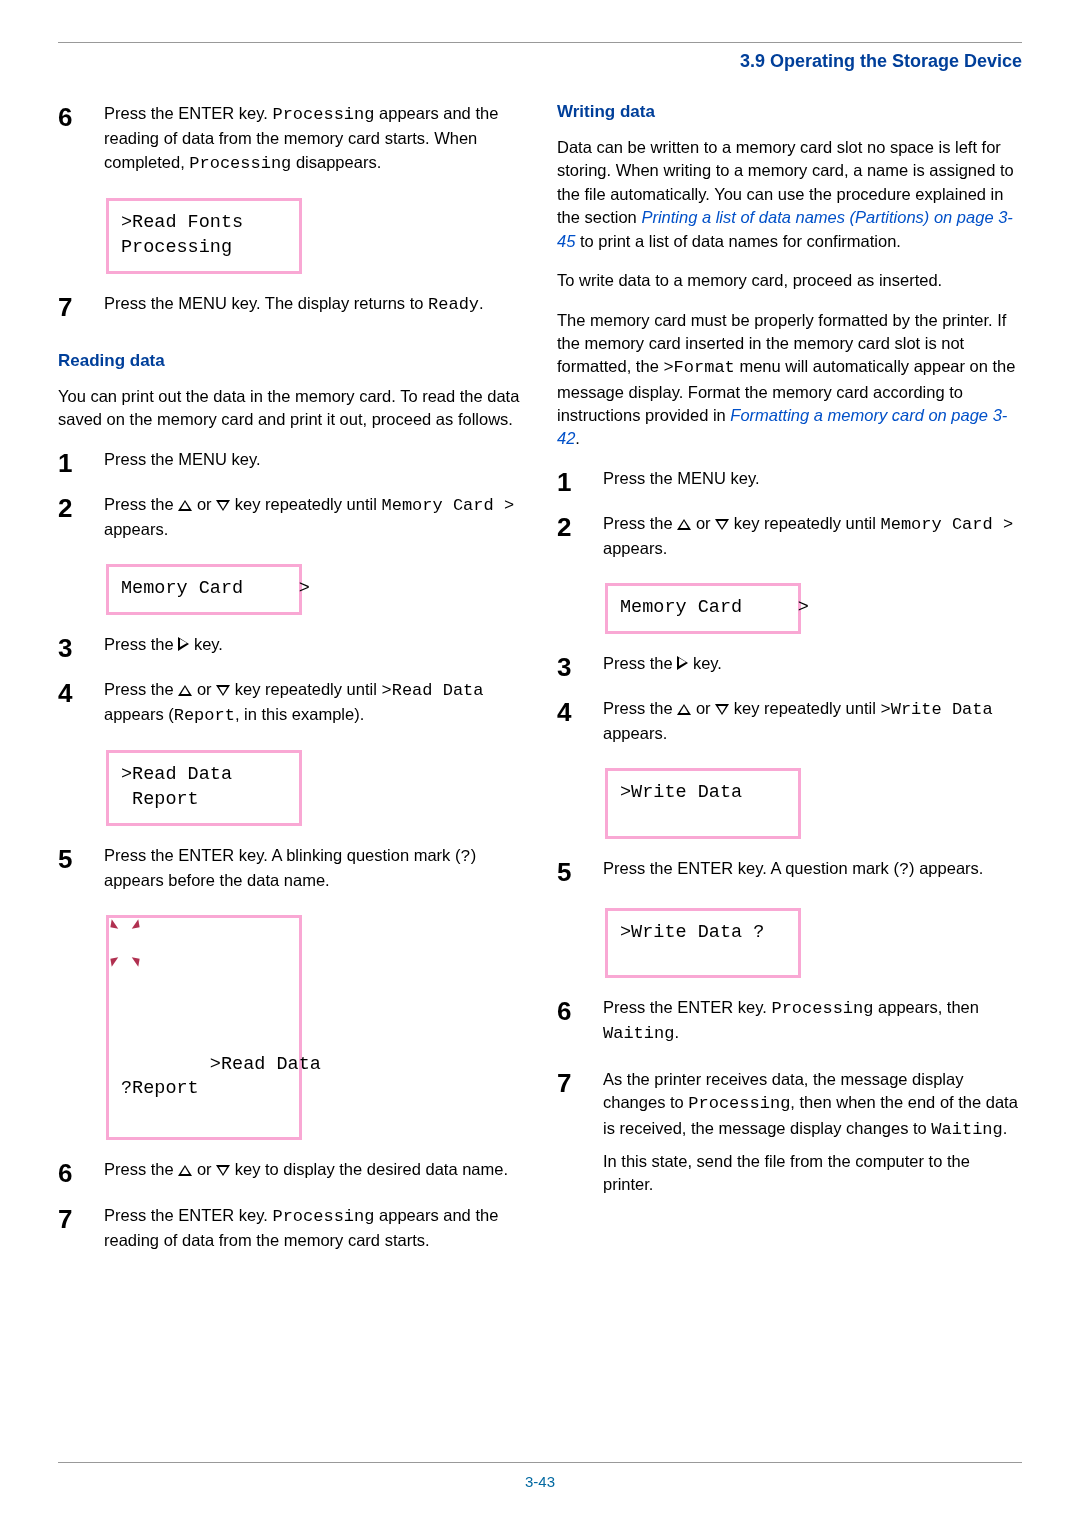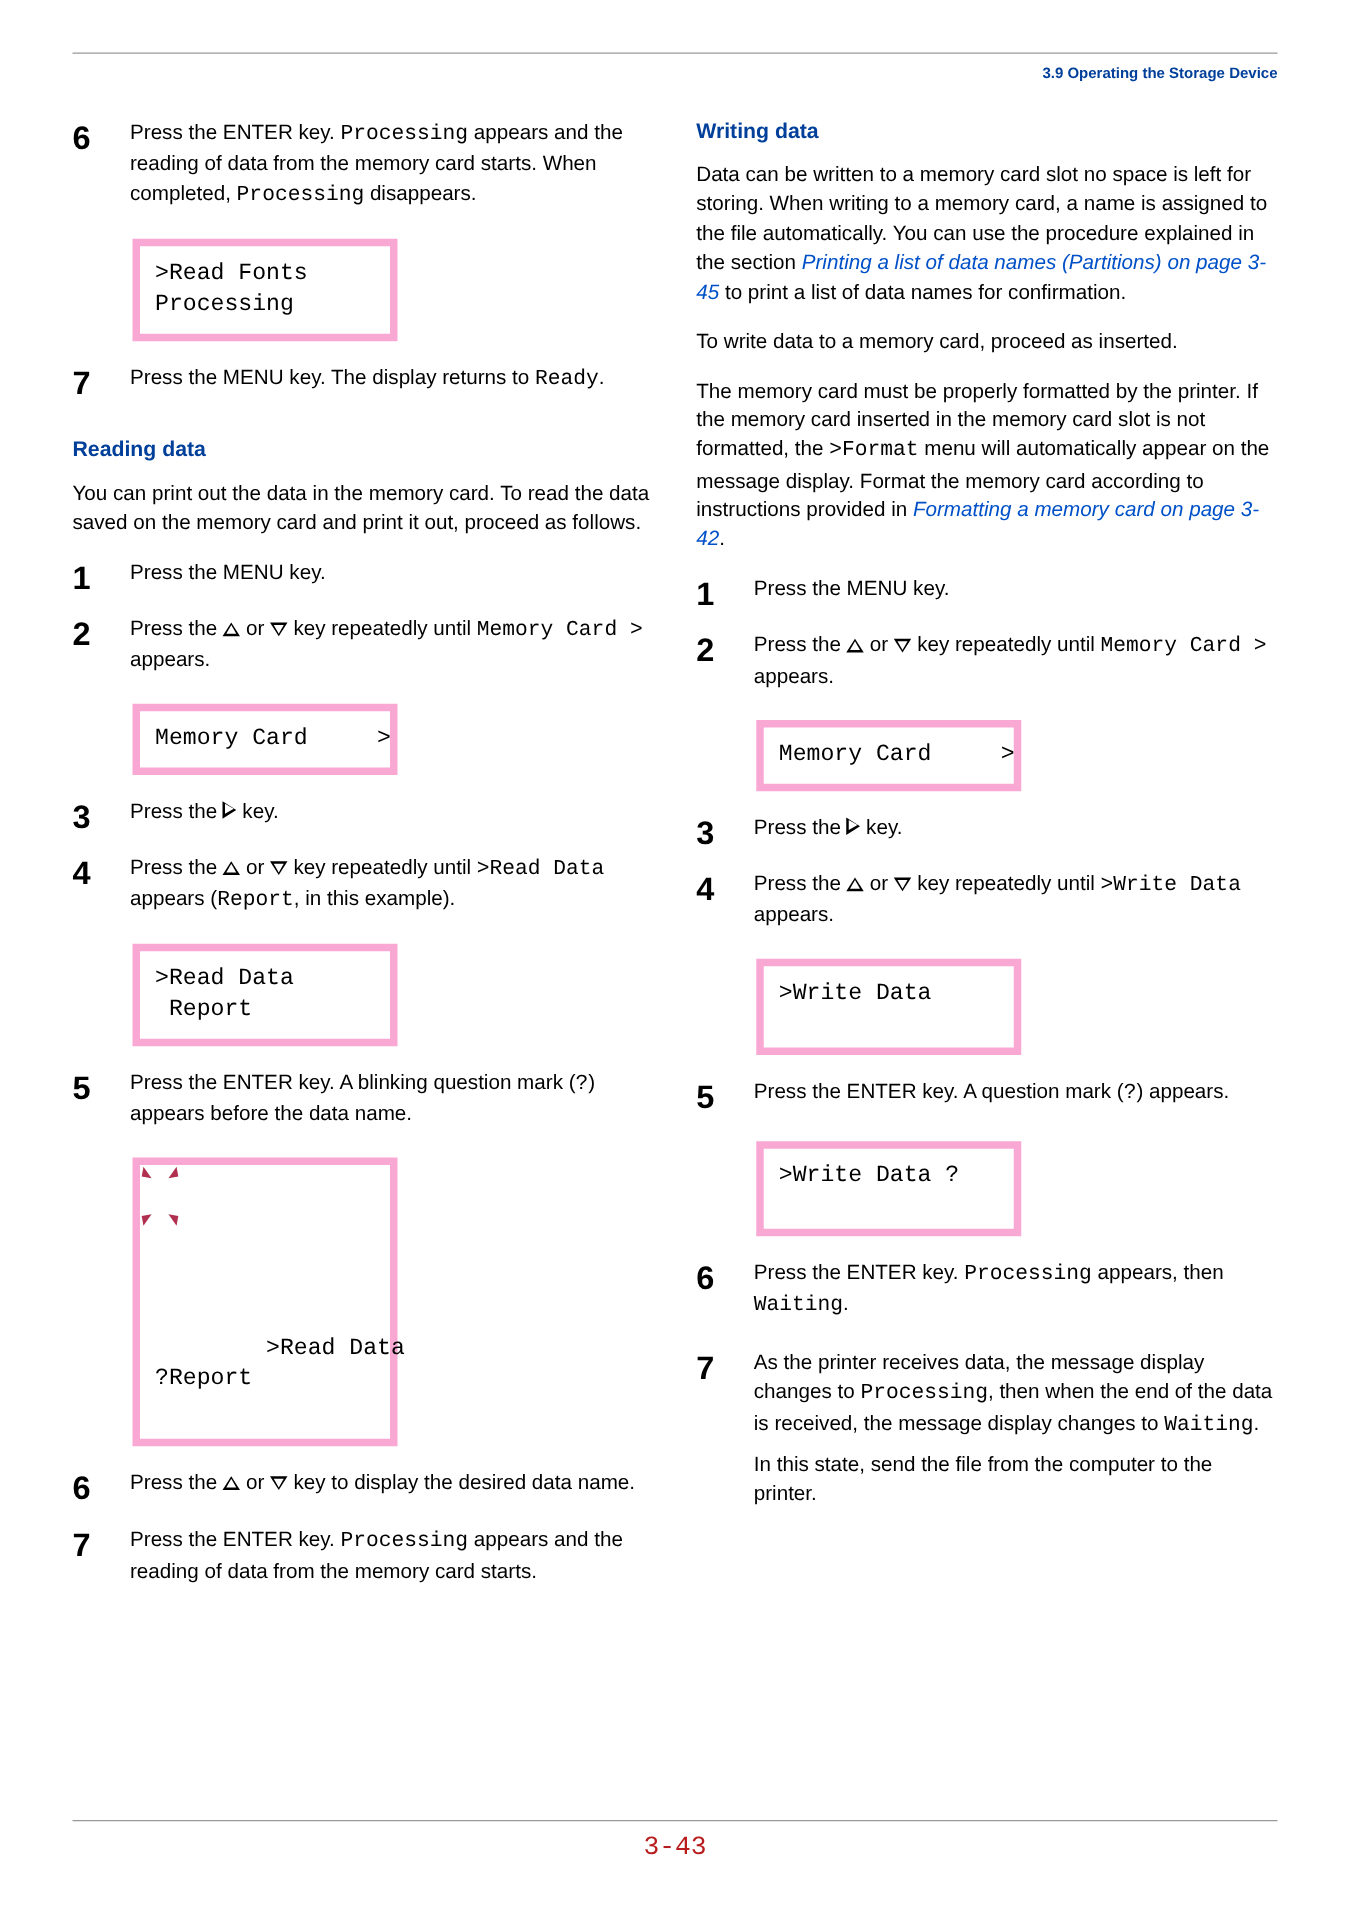--- a/index.html
+++ b/index.html
@@ -20,21 +20,21 @@
   }
   .top-rule {
     border: none;
     border-top: 1px solid #999;
     margin: 0 0 8px 0;
   }
   .header-right {
     text-align: right;
     color: #003f9a;
     font-weight: bold;
-    font-size: 12px;
+    font-size: 18px;
     margin-bottom: 30px;
   }
   .columns {
     display: flex;
     gap: 34px;
   }
   .col {
     flex: 1;
     min-width: 0;
   }
@@ -56,24 +56,24 @@
     flex: 1;
     line-height: 1.42;
   }
   .step-body p { margin: 0 0 8px 0; }
   .mono {
     font-family: "Courier New", Courier, monospace;
     font-size: 17px;
   }
   .bold { font-weight: normal; }
   .display-box {
-    border: 6px solid #f9a8d4;
+    border: 3px solid #f9a8d4;
     padding: 10px 12px;
     margin: 8px 0 18px 48px;
-    width: 212px;
+    width: 196px;
     font-family: "Courier New", Courier, monospace;
     font-size: 18.5px;
     line-height: 1.35;
     white-space: pre;
   }
   .heading-blue {
     color: #003f9a;
     font-weight: bold;
     font-size: 17px;
     margin: 26px 0 14px 0;
@@ -151,23 +151,22 @@
     left: 58px;
     right: 58px;
     text-align: center;
   }
   .footer-rule {
     border: none;
     border-top: 1px solid #999;
     margin: 0 0 10px 0;
   }
   .page-number {
-    color: #b91c1c;
-    font-size: 21px;
-    font-family: Liberation Mono, monospace;
+    color: #0369a1;
+    font-size: 15px;
   }
 </style>
 </head>
 <body>
 
 <div class="page">
   <hr class="top-rule">
   <div class="header-right">3.9 Operating the Storage Device</div>
 
   <div class="columns">

